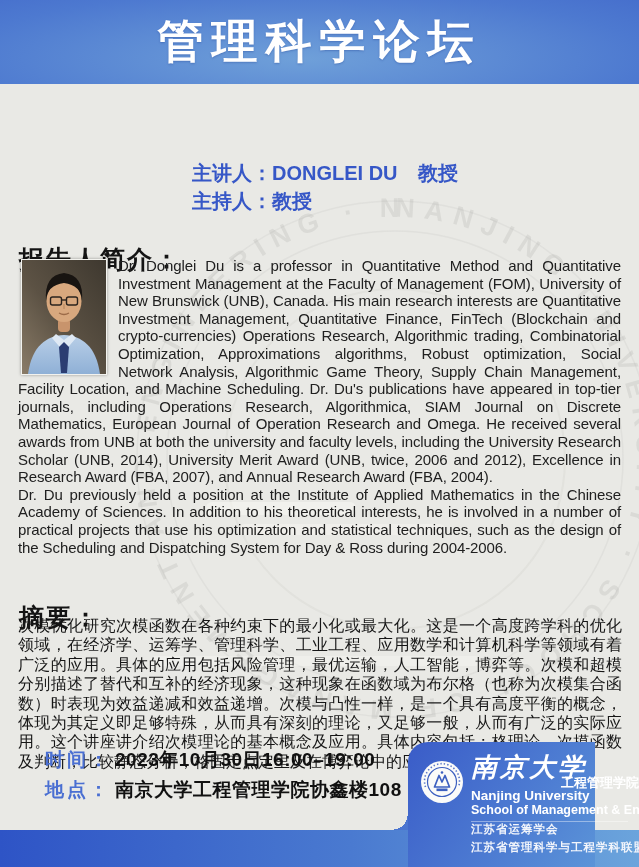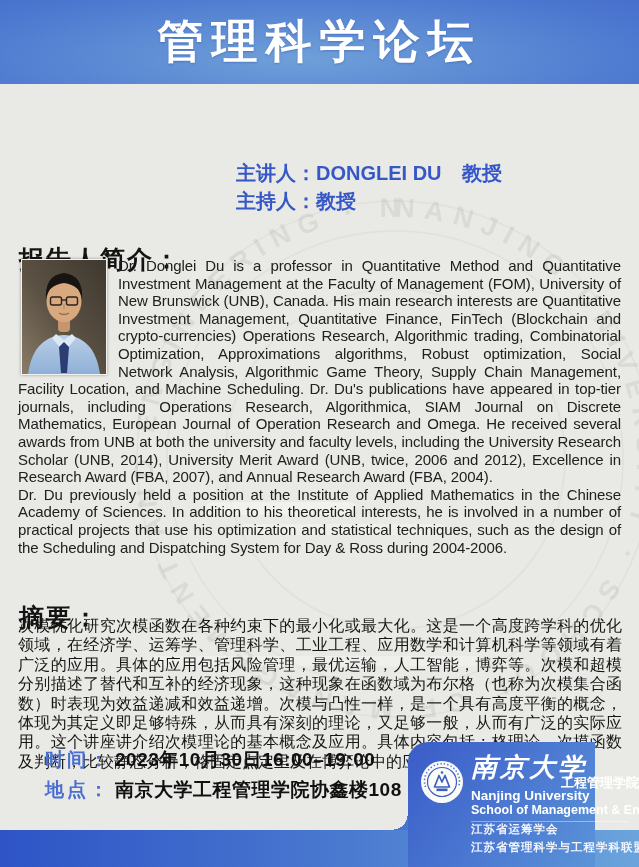--- a/index.html
+++ b/index.html
@@ -19,21 +19,21 @@
     font-size:46px; font-weight:600; letter-spacing:8px; line-height:1;
     text-shadow:0 1px 2px rgba(30,60,140,.35);
   }
   
   .watermark{position:absolute; left:118px; top:182px; pointer-events:none;}
   
   .talk-title{
     position:absolute; top:99px; left:0; width:100%; text-align:center;
     font-size:31px; font-weight:bold; color:#2b51c3; letter-spacing:2px;
   }
-  .speakers{position:absolute; top:160px; left:192px; font-size:20px; font-weight:bold; color:#3657c7; line-height:27.5px;margin-left:44px;}
+  .speakers{position:absolute; top:160px; left:192px; font-size:20px; font-weight:bold; color:#3657c7; line-height:27.5px;}
   .speaker-row{display:flex;}
   .speaker-name{width:146px;}
   
   .section-heading{
     position:absolute; left:19px; color:#141414; font-size:25px; font-weight:bold; letter-spacing:2px;
   }
   .bio-heading{top:222px;}
   .abstract-heading{top:580px;}
   
   .bio-body{

